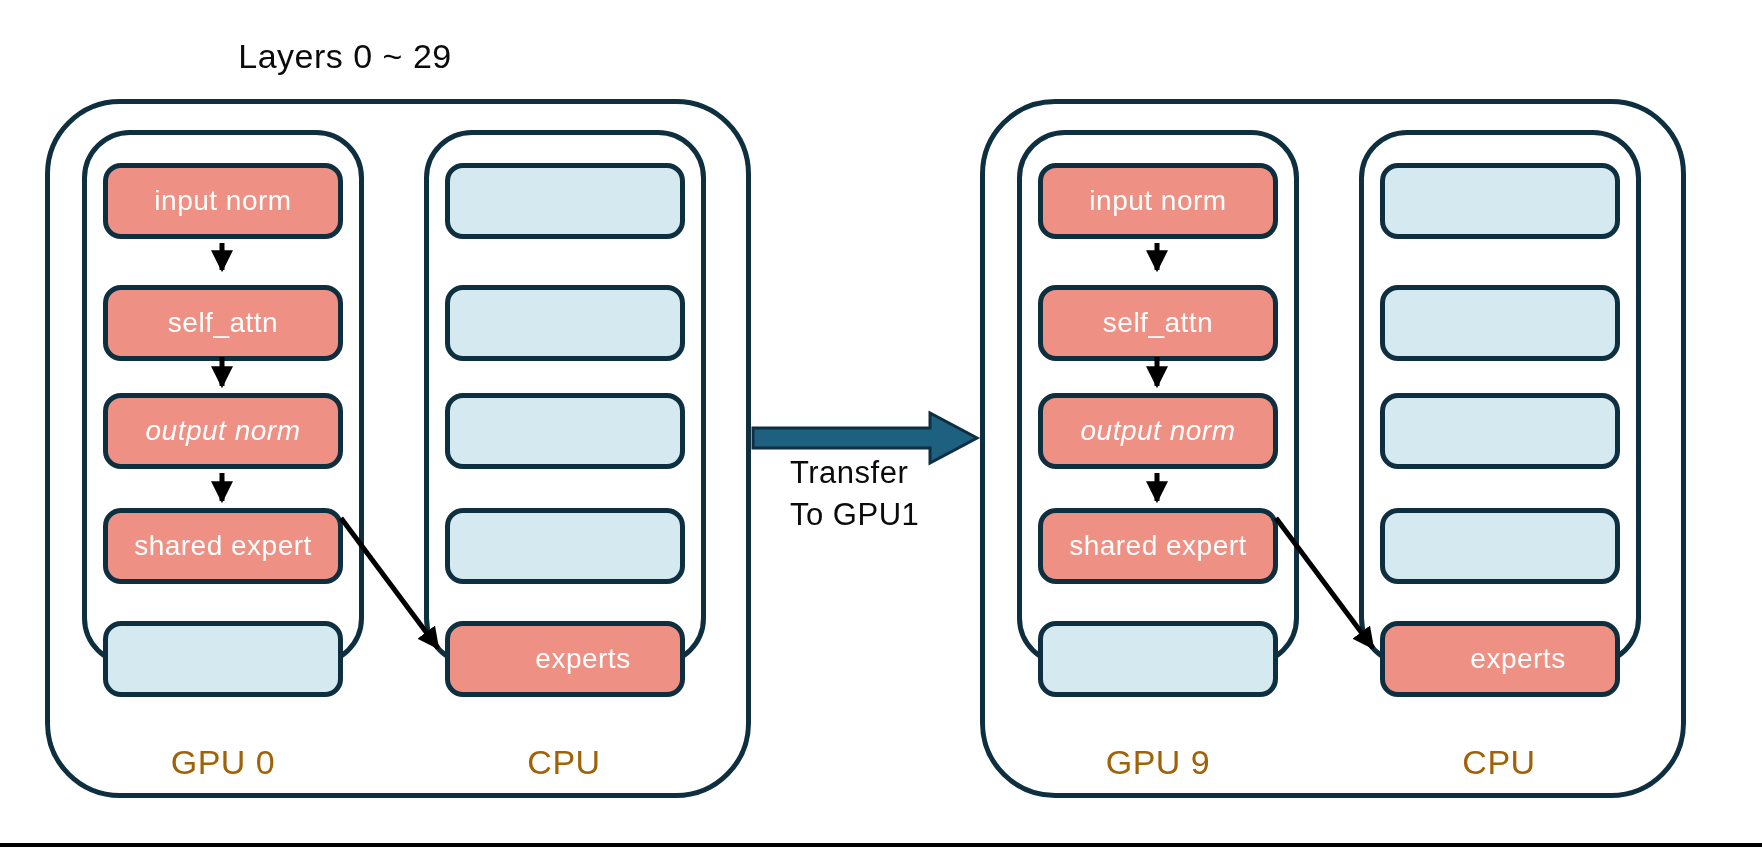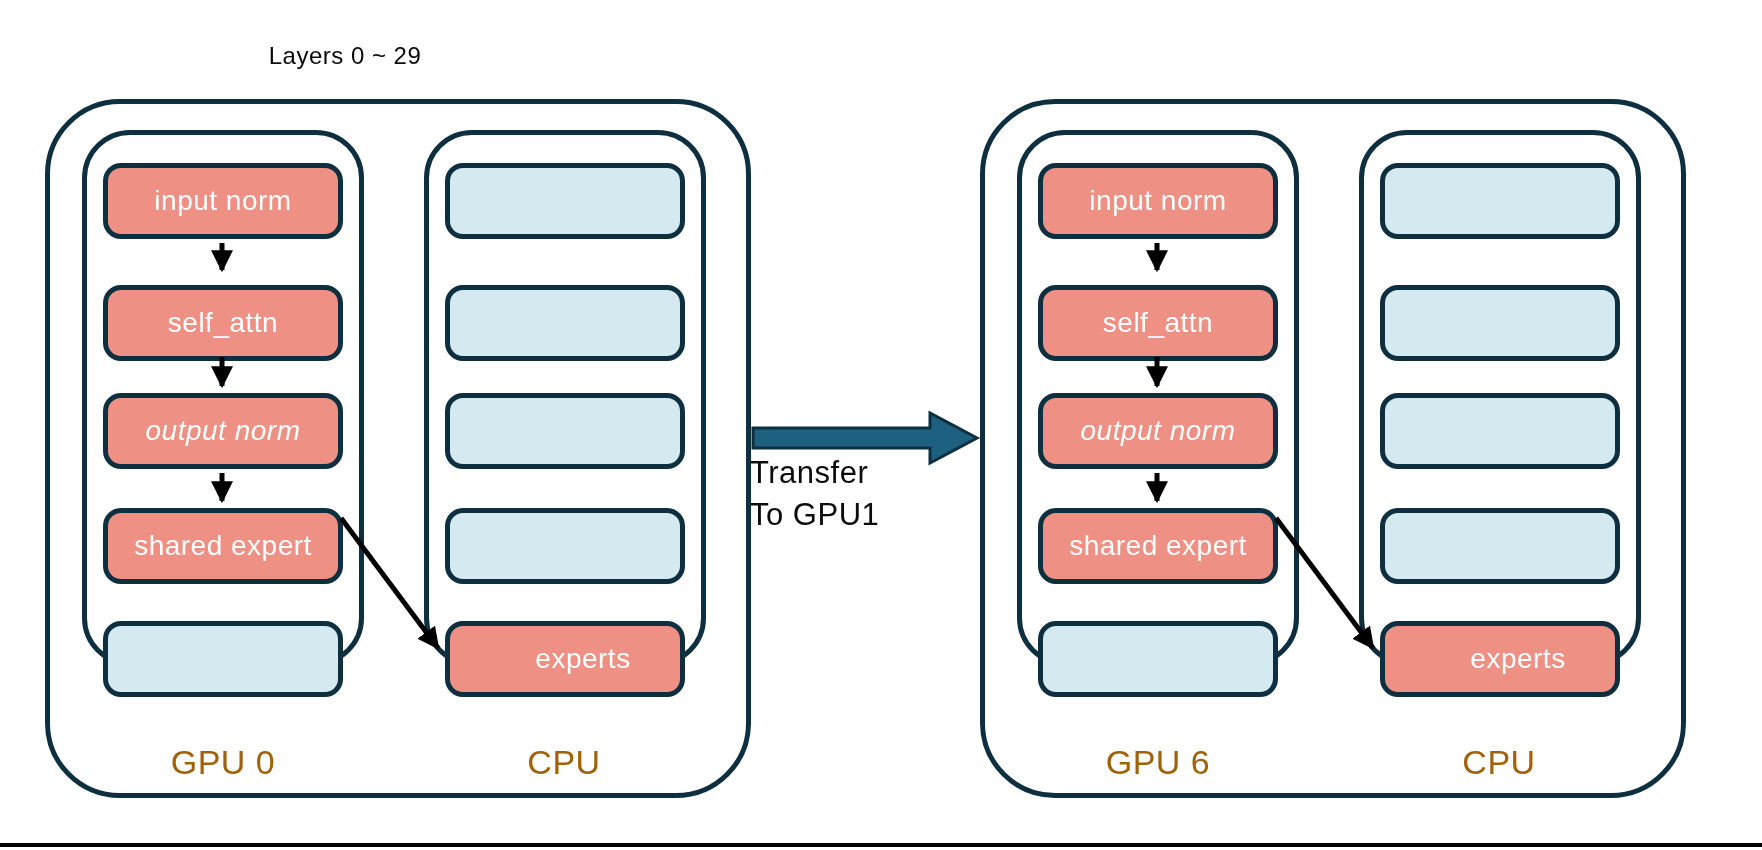--- a/index.html
+++ b/index.html
@@ -7,21 +7,21 @@
     position:relative;
     width:1762px;height:850px;
     background:#ffffff;
     overflow:hidden;
     font-family:"Liberation Sans", sans-serif;
     color:#000;
   }
   .title{
     position:absolute;top:36px;width:400px;
     text-align:center;
-    font-size:24px;line-height:40px;
+    font-size:34px;line-height:40px;
     color:#0b0b0b;letter-spacing:0.5px;
   }
   .title.t1{left:145px;}
   .title.t2{left:1135px;}
   .outer{
     position:absolute;top:99px;width:706px;height:699px;
     border:5px solid #0E2F40;border-radius:75px;
     box-sizing:border-box;background:#ffffff;
   }
   .outer.g0{left:45px;}
@@ -53,21 +53,21 @@
   .col-label{
     position:absolute;top:743px;width:300px;
     text-align:center;font-size:34px;color:#a16207;
     letter-spacing:0.5px;
   }
   .col-label.l0{left:73px;}
   .col-label.l1{left:414px;}
   .col-label.l2{left:1008px;}
   .col-label.l3{left:1349px;}
   .transfer-label{
-    position:absolute;left:750px;top:452px;
+    position:absolute;left:790px;top:452px;
     font-size:31px;line-height:42px;color:#0b0b0b;
     letter-spacing:0.5px;
   }
   .arrows{
     position:absolute;left:0;top:0;
     pointer-events:none;
   }
   .bottom-rule{
     position:absolute;left:0;top:843px;
     width:1762px;height:4px;background:#000000;
@@ -111,21 +111,21 @@
   <div class="col c3">
     <div class="block empty r0"></div>
     <div class="block empty r1"></div>
     <div class="block empty r2"></div>
     <div class="block empty r3"></div>
     <div class="block active r4">experts</div>
   </div>
 
   <div class="col-label l0">GPU 0</div>
   <div class="col-label l1">CPU</div>
-  <div class="col-label l2">GPU 6</div>
+  <div class="col-label l2">GPU 9</div>
   <div class="col-label l3">CPU</div>
 
   <div class="transfer-label">
     <div>Transfer</div>
     <div>To GPU1</div>
   </div>
 
   <svg class="arrows" width="1762" height="850" viewBox="0 0 1762 850" xmlns="http://www.w3.org/2000/svg">
     <defs>
       <marker id="ah" viewBox="0 0 10 10" refX="9" refY="5" markerWidth="4.4" markerHeight="4.4" orient="auto-start-reverse">

